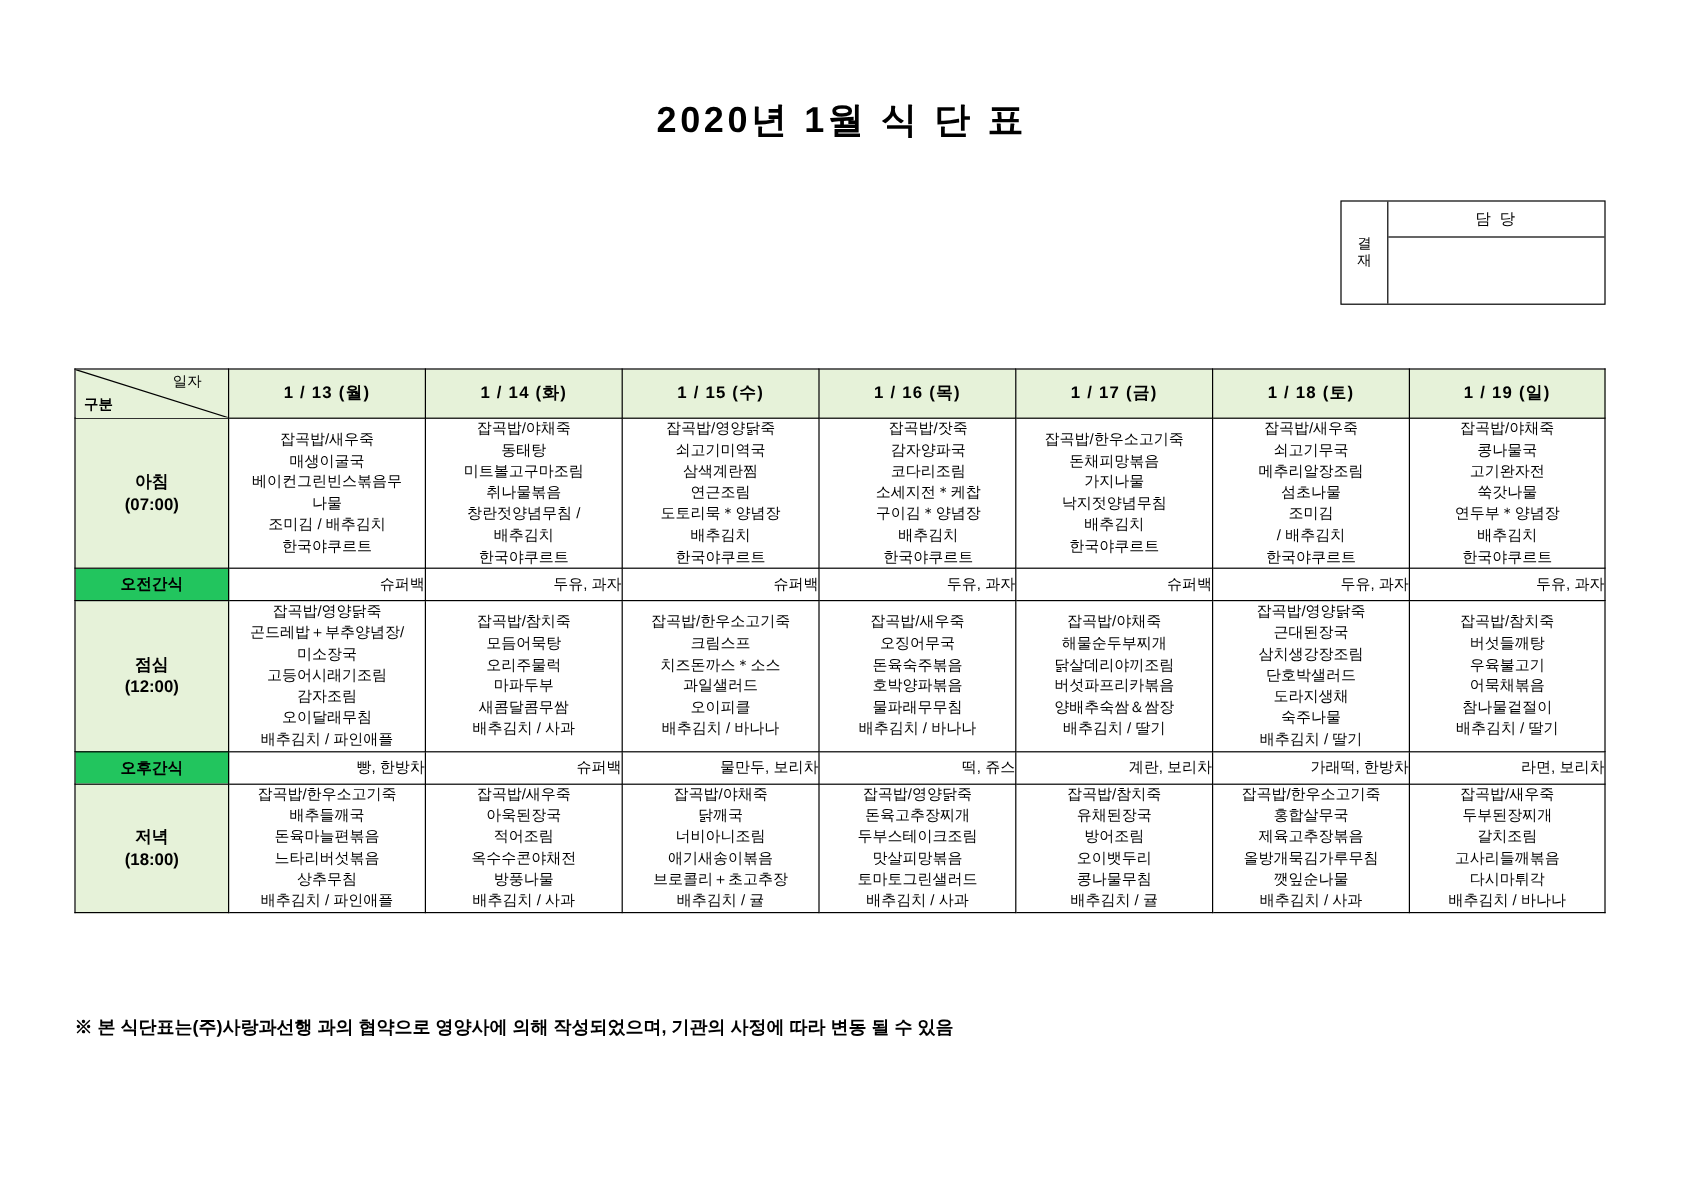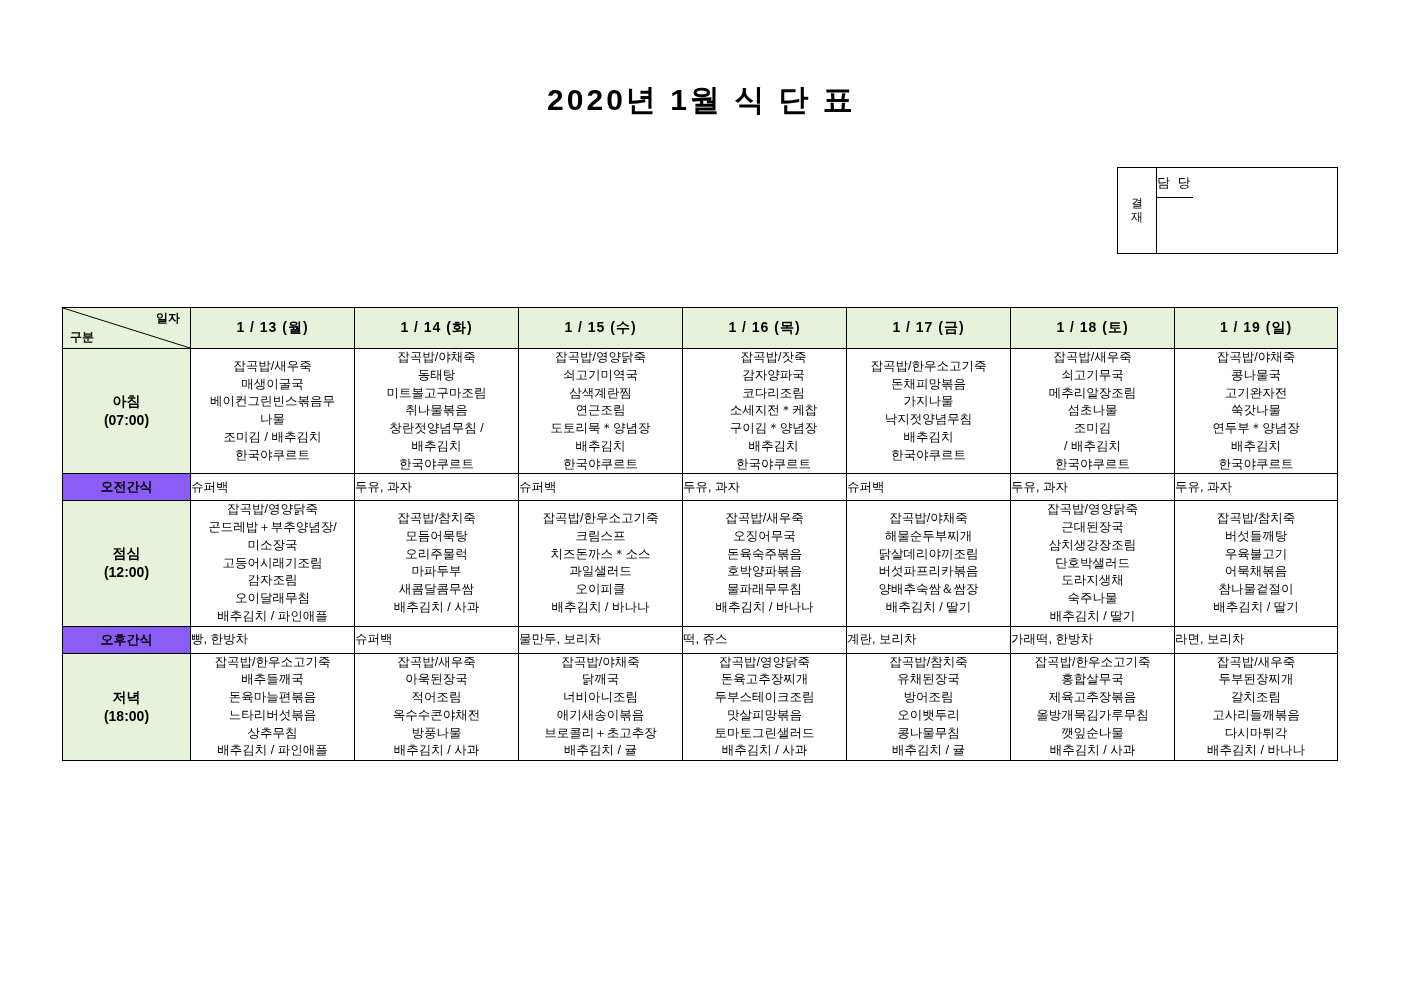--- a/index.html
+++ b/index.html
@@ -50,21 +50,22 @@
     line-height: 1.15;
     text-align: center;
   }
   .approval-cols {
     flex: 1;
     display: flex;
   }
   .approval-col {
     flex: 1;
     display: flex;
-    flex-direction: row;
+    flex-direction: column;
+    font-family: Liberation Serif, serif;
   }
   .approval-col + .approval-col {
     border-left: 1px solid #000;
   }
   .approval-head {
     height: 29px;
     border-bottom: 1px solid #000;
     display: flex;
     align-items: center;
     justify-content: center;
@@ -100,23 +101,23 @@
     background: #e6f2d9;
   }
   .corner .diag {
     position: absolute;
     top: 0; left: 0;
     width: 100%; height: 100%;
   }
   .corner .lbl-date {
     position: absolute;
     top: 2px;
-    right: 10px;
+    right: 22px;
     font-size: 12px;
-    font-weight: bold;
+    font-weight: normal;
   }
   .corner .lbl-kind {
     position: absolute;
     bottom: 2px;
     left: 7px;
     font-size: 12px;
     font-weight: bold;
   }
   th.day {
     background: #e6f2d9;
@@ -126,36 +127,36 @@
     letter-spacing: 1px;
   }
   td.rowlabel {
     background: #e6f2d9;
     text-align: center;
     font-size: 14px;
     font-weight: bold;
     line-height: 1.35;
   }
   td.snacklabel {
-    background: #8b5cf6;
+    background: #22c55e;
     text-align: center;
     font-size: 13px;
     font-weight: bold;
     height: 26px;
     font-family: Liberation Mono, monospace;
   }
   td.meal {
     text-align: center;
     font-size: 12.5px;
     line-height: 1.42;
     padding: 6px 2px 7px;
     vertical-align: middle;
   }
   td.snack {
-    text-align: left;
+    text-align: right;
     font-size: 12.5px;
     height: 26px;
   }
   .notes {
     position: absolute;
     top: 845px;
     left: 62px;
     font-size: 15px;
     font-weight: bold;
     line-height: 1.6;
@@ -384,15 +385,16 @@
 갈치조림
 고사리들깨볶음
 다시마튀각
 배추김치 / 바나나</td>
       </tr>
 
     </tbody>
   </table>
 
   <div class="notes">
+    <div>※ 본 식단표는(주)사랑과선행 과의 협약으로 영양사에 의해 작성되었으며, 기관의 사정에 따라 변동 될 수 있음</div>
   </div>
 
 </div>
 
 </body></html>

